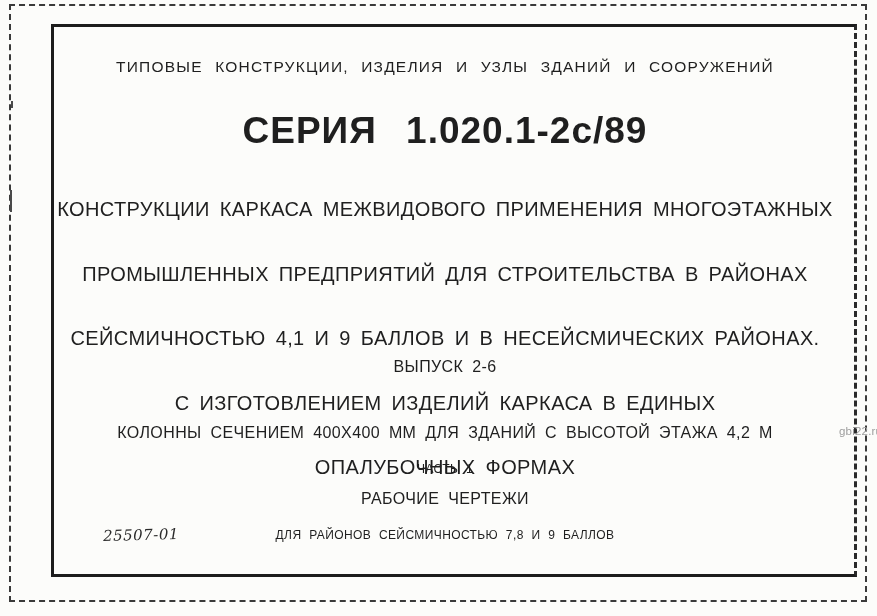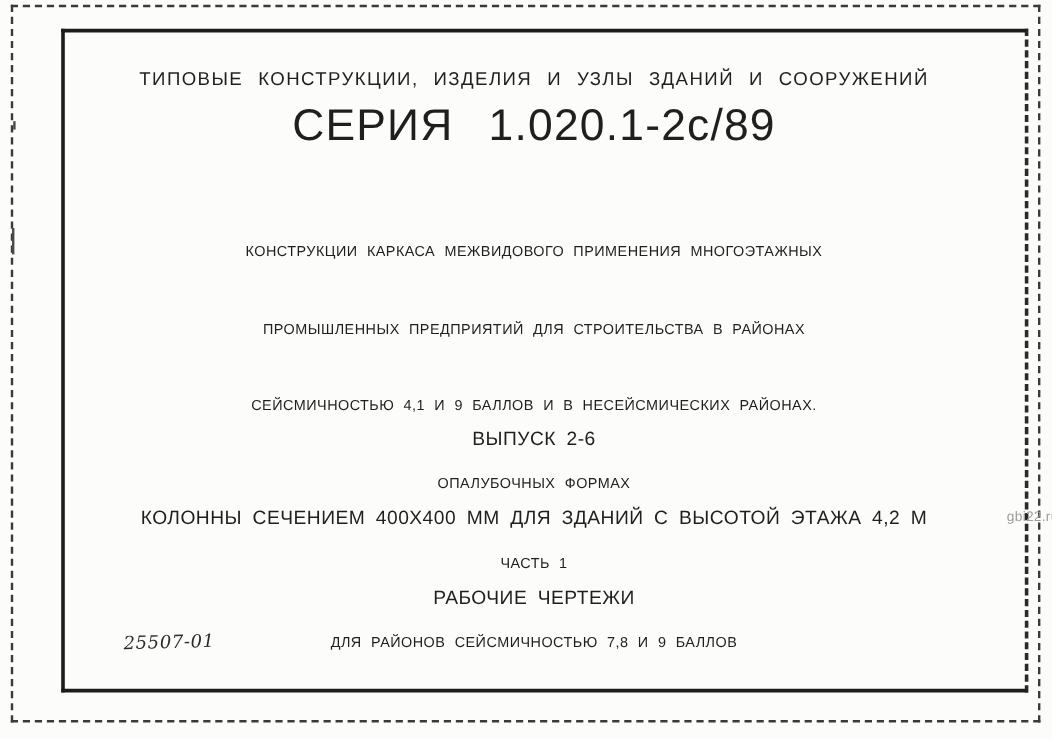--- a/index.html
+++ b/index.html
@@ -44,29 +44,29 @@
     text-align: center;
     white-space: pre;
   }
   .header-line {
     top: 58px;
     font-size: 15.5px;
     letter-spacing: 1.2px;
     word-spacing: 7px;
   }
   .series {
-    top: 84px;
+    top: 110px;
     font-size: 37px;
     letter-spacing: 1px;
     word-spacing: 18px;
-    font-weight: 400;
+    font-weight: 700;
   }
   .desc {
     top: 156px;
-    font-size: 12px;
+    font-size: 20px;
     line-height: 21.5px;
     letter-spacing: 0.4px;
     word-spacing: 4px;
   }
   .issue {
     top: 312px;
     font-size: 16px;
     line-height: 22px;
     letter-spacing: 0.4px;
     word-spacing: 4px;
@@ -118,20 +118,21 @@
   <div class="speck speck-2"></div>
 
   <div class="txt header-line">ТИПОВЫЕ КОНСТРУКЦИИ, ИЗДЕЛИЯ И УЗЛЫ ЗДАНИЙ И СООРУЖЕНИЙ</div>
 
   <div class="txt series">СЕРИЯ 1.020.1-2с/89</div>
 
   <div class="txt desc">
     <div>КОНСТРУКЦИИ КАРКАСА МЕЖВИДОВОГО ПРИМЕНЕНИЯ МНОГОЭТАЖНЫХ</div>
     <div>ПРОМЫШЛЕННЫХ ПРЕДПРИЯТИЙ ДЛЯ СТРОИТЕЛЬСТВА В РАЙОНАХ</div>
     <div>СЕЙСМИЧНОСТЬЮ 4,1 И 9 БАЛЛОВ И В НЕСЕЙСМИЧЕСКИХ РАЙОНАХ.</div>
+    <div>С ИЗГОТОВЛЕНИЕМ ИЗДЕЛИЙ КАРКАСА В ЕДИНЫХ</div>
     <div>ОПАЛУБОЧНЫХ ФОРМАХ</div>
   </div>
 
   <div class="txt issue">
     <div>ВЫПУСК 2-6</div>
     <div>КОЛОННЫ СЕЧЕНИЕМ 400Х400 ММ ДЛЯ ЗДАНИЙ С ВЫСОТОЙ ЭТАЖА 4,2 М</div>
     <div>РАБОЧИЕ ЧЕРТЕЖИ</div>
   </div>
 
   <div class="txt part">

